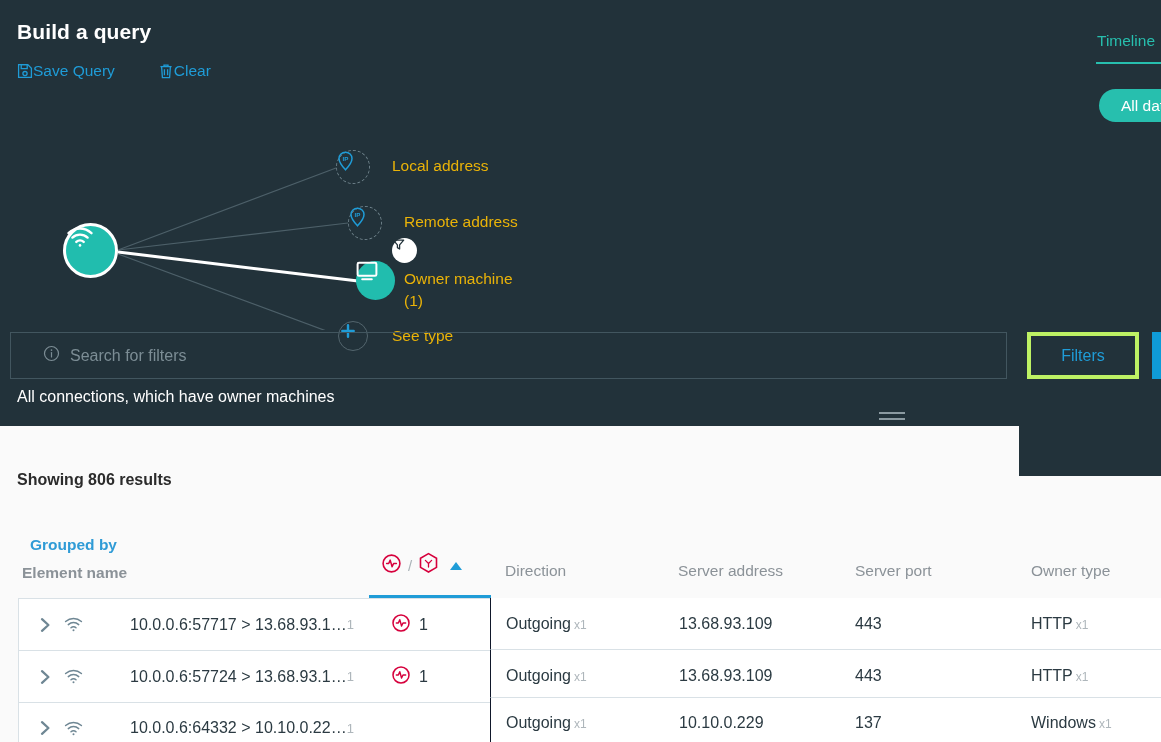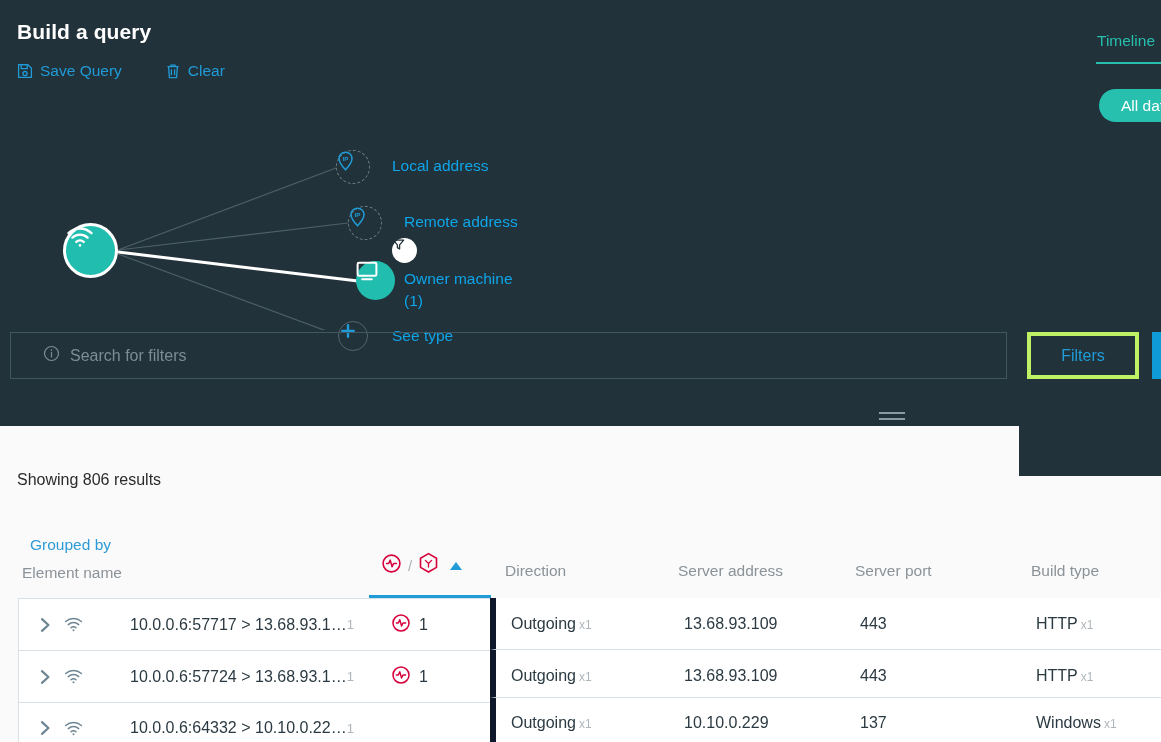--- a/index.html
+++ b/index.html
@@ -18,21 +18,21 @@
     background: #22323a;
     overflow: hidden;
   }
   .qp-title {
     position: absolute; left: 17px; top: 20px;
     font-size: 21px; font-weight: bold; color: #ffffff;
     letter-spacing: .1px;
   }
   .qp-actions { position: absolute; left: 17px; top: 62px; display: flex; gap: 0px; }
   .qp-action {
-    display: flex; align-items: center; gap: 7px;
+    display: flex; align-items: center; 
     color: #1f9cd7; font-size: 15.5px; cursor: pointer;
   }
   .qp-action.clear { margin-left: 43px; }
   .qp-action svg { display: block; }
 
   
   .timeline-tab {
     position: absolute; left: 1097px; top: 32px;
     font-size: 15.5px; color: #27bfae; white-space: nowrap;
   }
@@ -90,21 +90,21 @@
     cursor: pointer;
   }
   .node-seemore {
     position: absolute; left: 338px; top: 251px;
     width: 30px; height: 30px; border-radius: 50%;
     border: 1px solid #53656d; box-sizing: border-box;
     display: flex; align-items: center; justify-content: center;
     cursor: pointer;
   }
 
-  .glabel { position: absolute; color: #0ea5e9; font-size: 15.5px; line-height: 22px; }
+  .glabel { position: absolute; color: #eab308; font-size: 15.5px; line-height: 22px; }
   .glabel-local  { left: 392px; top: 85px; }
   .glabel-remote { left: 404px; top: 141px; }
   .glabel-owner  { left: 404px; top: 198px; width: 140px; }
   .glabel-seemore{ left: 392px; top: 255px; }
 
   
   .search-box {
     position: absolute; left: 10px; top: 332px;
     width: 997px; height: 47px;
     border: 1px solid #42565f; box-sizing: border-box;
@@ -138,21 +138,21 @@
     width: 26px; height: 12px; cursor: ns-resize;
   }
   .drag-handle i {
     display: block; width: 26px; height: 2px; background: #8b9aa1; margin-bottom: 4px;
   }
 
   
   .results {
     position: absolute; left: 0; top: 426px;
     width: 1019px; height: 316px;
-    background: #fafafa; overflow: hidden;
+    background: #fafafa; overflow: hidden; font-weight: bold;
   }
   .showing {
     position: absolute; left: 17px; top: 45px;
     color: #2b2b2b; font-size: 16px;
   }
 
   .grouped-by {
     position: absolute; left: 30px; top: 110px;
     color: #2f9bd6; font-size: 15.5px;
   }
@@ -204,21 +204,21 @@
     border: 1px solid #d9e1e6; border-bottom: none; border-left: none;
     display: flex; align-items: center; background: #ffffff;
   }
   .arow:last-child { border-bottom: 1px solid #d9e1e6; }
   .arow .aval { margin-left: 22px; display: flex; align-items: center; gap: 8px;
                 color: #2b3a42; font-size: 16px; }
 
   .tbl-right { position: absolute; left: 490px; top: 598px; width: 671px; }
   .rrow {
     height: 52px; box-sizing: border-box;
-    border-bottom: 1px solid #d9e1e6; border-left: 6px solid #0f172a;
+    border-bottom: 1px solid #d9e1e6; border-left: 1px solid #0f172a;
     display: flex; align-items: center; background: #ffffff; position: relative;
   }
   .rrow.shifted { margin-top: -5px; border-top: 1px solid #d9e1e6; }
   .cell { position: absolute; color: #2b3a42; font-size: 16px; white-space: nowrap; }
   .c-dir { left: 15px; }
   .c-addr { left: 188px; }
   .c-port { left: 364px; }
   .c-type { left: 540px; }
   .xsub { color: #aeb6bb; font-size: 12px; margin-left: 3px; }
 </style>
@@ -336,20 +336,21 @@
           <path d="M8.5 7.6v4.4" stroke-linecap="round"></path>
           <circle cx="8.5" cy="5.1" r=".85" fill="#7c8d95" stroke="none"></circle>
         </svg>
       </span>
       <span class="search-placeholder">Search for filters</span>
     </div>
 
     <div class="filters-btn">Filters</div>
     <div class="apply-btn">Apply</div>
 
+    <div class="query-summary">All connections, which have owner machines</div>
 
     <div class="drag-handle">
       <i></i>
       <i></i>
     </div>
   </div>
 
   <div class="results">
     <div class="showing">Showing 806 results</div>
     <div class="grouped-by">Grouped by</div>
@@ -369,21 +370,21 @@
         <path d="M10.5 1.6l8 4.6v9.2l-8 4.6-8-4.6V6.2z"></path>
         <path d="M7.4 8.4l3.1 3.1 3.1-3.1M10.5 11.5v3.6" stroke-width="1.3" stroke-linecap="round"></path>
       </svg>
     </span>
     <span class="sort-caret"></span>
   </div>
 
   <div class="colhead ch-direction">Direction</div>
   <div class="colhead ch-serveraddr">Server address</div>
   <div class="colhead ch-serverport">Server port</div>
-  <div class="colhead ch-porttype">Build type</div>
+  <div class="colhead ch-porttype">Owner type</div>
 
   <div class="tbl-left">
 
     <div class="lrow">
       <span class="chev">
         <svg width="13" height="16" viewBox="0 0 13 16" fill="none" stroke="#6f8794" stroke-width="2.3" stroke-linecap="round" stroke-linejoin="round">
           <path d="M3 2.2l6.4 5.8L3 13.8"></path>
         </svg>
       </span>
       <span class="wifi">

